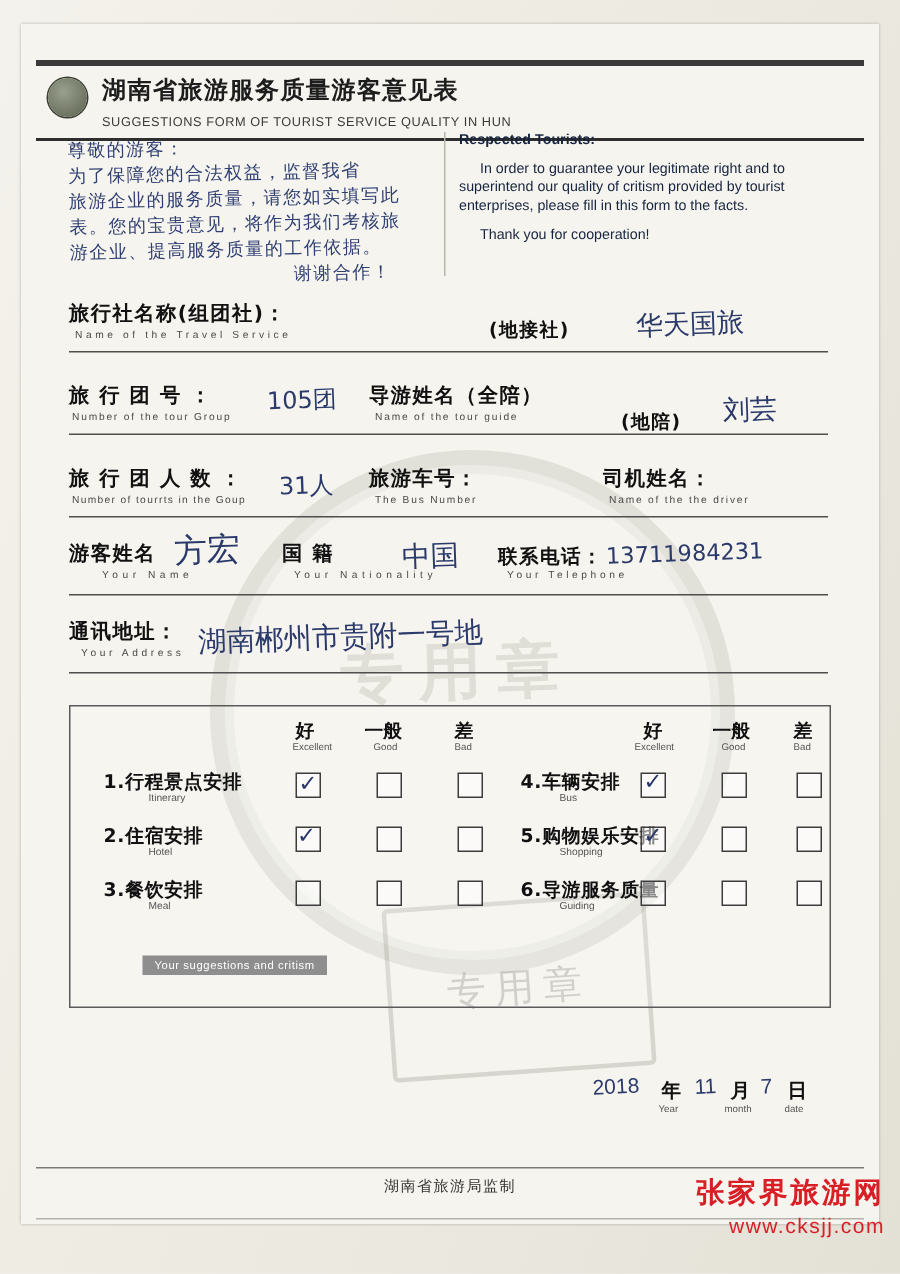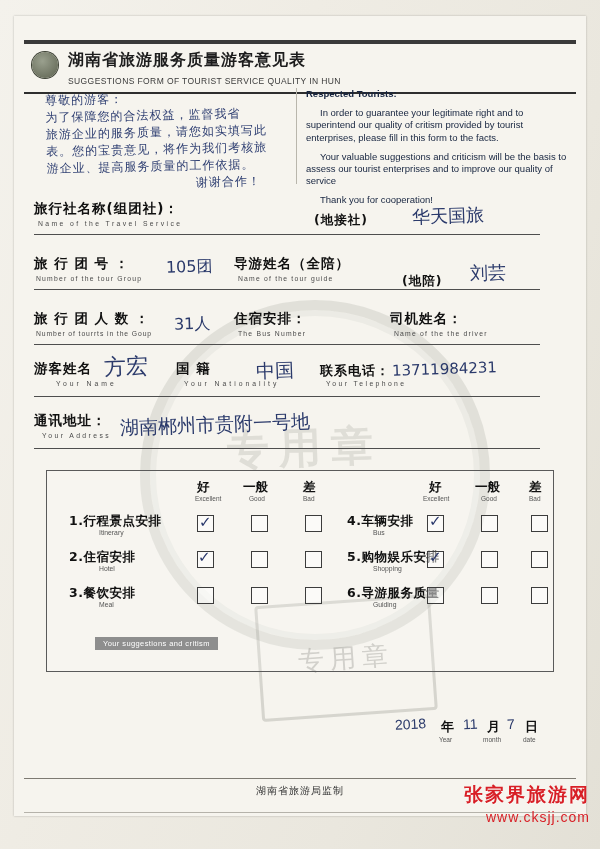--- a/index.html
+++ b/index.html
@@ -80,21 +80,21 @@
   .hw-line{font-size:12px;line-height:17px;color:#2f3f72;letter-spacing:1px;}
   .intro-div{position:absolute;left:296px;top:88px;width:1px;height:96px;background:#b9b6ac;}
   .intro-right{
     position:absolute;left:306px;top:88px;width:262px;font-size:9.5px;
     color:#16243f;line-height:12.2px;
   }
   .intro-right p{margin:0 0 7px 0;text-indent:14px;}
   .intro-right .t0{text-indent:0;font-weight:bold;}
 
   
-  .frow{position:absolute;left:34px;width:506px;}
+  .frow{position:absolute;left:46px;width:506px;}
   .lbl{position:absolute;font-size:13.5px;font-weight:bold;color:#111;letter-spacing:1px;
        font-family:"DejaVu Sans","Liberation Sans",sans-serif;}
   .lbl-en{position:absolute;font-size:6.8px;color:#4a4a4a;letter-spacing:.6px;}
   .line{position:absolute;height:1px;background:#4e4e4e;}
   .val{position:absolute;color:#2b3a6b;font-size:15px;
        font-family:"DejaVu Sans","Liberation Sans",sans-serif;transform:rotate(-2deg);}
 
   
   .rate{
     position:absolute;left:46px;top:470px;width:506px;height:200px;
@@ -160,21 +160,20 @@
       <div class="hw-line">旅游企业的服务质量，请您如实填写此</div>
       <div class="hw-line">表。您的宝贵意见，将作为我们考核旅</div>
       <div class="hw-line">游企业、提高服务质量的工作依据。</div>
       <div class="hw-line" style="text-align:right;padding-right:26px;">谢谢合作！</div>
     </div>
   </div>
   <div class="intro-div"></div>
   <div class="intro-right">
     <p class="t0">Respected Tourists:</p>
     <p>In order to guarantee your legitimate right and to superintend our quality of critism provided by tourist enterprises, please fill in this form to the facts.</p>
-    <p>Your valuable suggestions and criticism will be the basis to assess our tourist enterprises and to improve our quality of service</p>
     <p style="text-indent:14px;">Thank you for cooperation!</p>
   </div>
 
   <div class="frow" style="top:200px;height:40px;">
     <div class="lbl" style="left:0;top:0;">旅行社名称(组团社)：</div>
     <div class="lbl-en" style="left:4px;top:20px;letter-spacing:2.4px;">Name of the Travel Service</div>
     <div class="line" style="left:0;top:34px;width:506px;"></div>
     <div class="val" style="left:210px;top:8px;"></div>
     <div class="lbl" style="left:280px;top:12px;font-size:12.5px;">(地接社)</div>
     <div class="val" style="left:378px;top:4px;font-size:18px;">华天国旅</div>
@@ -191,21 +190,21 @@
     <div class="lbl" style="left:368px;top:18px;font-size:12.5px;">(地陪)</div>
     <div class="val" style="left:436px;top:6px;font-size:18px;">刘芸</div>
   </div>
 
   <div class="frow" style="top:310px;height:42px;">
     <div class="lbl" style="left:0;top:0;">旅 行 团 人 数 ：</div>
     <div class="lbl-en" style="left:2px;top:20px;letter-spacing:.9px;">Number of tourrts in the Goup</div>
     <div class="line" style="left:0;top:34px;width:506px;"></div>
     <div class="val" style="left:140px;top:4px;font-size:16px;">31人</div>
 
-    <div class="lbl" style="left:200px;top:0;">住宿安排：</div>
+    <div class="lbl" style="left:200px;top:0;">旅游车号：</div>
     <div class="lbl-en" style="left:204px;top:20px;letter-spacing:1.2px;">The Bus Number</div>
     <div class="val" style="left:290px;top:4px;"></div>
 
     <div class="lbl" style="left:356px;top:0;">司机姓名：</div>
     <div class="lbl-en" style="left:360px;top:20px;letter-spacing:1.2px;">Name of the the driver</div>
     <div class="val" style="left:446px;top:4px;"></div>
   </div>
 
   <div class="frow" style="top:360px;height:45px;">
     <div class="lbl" style="left:0;top:0;">游客姓名</div>

